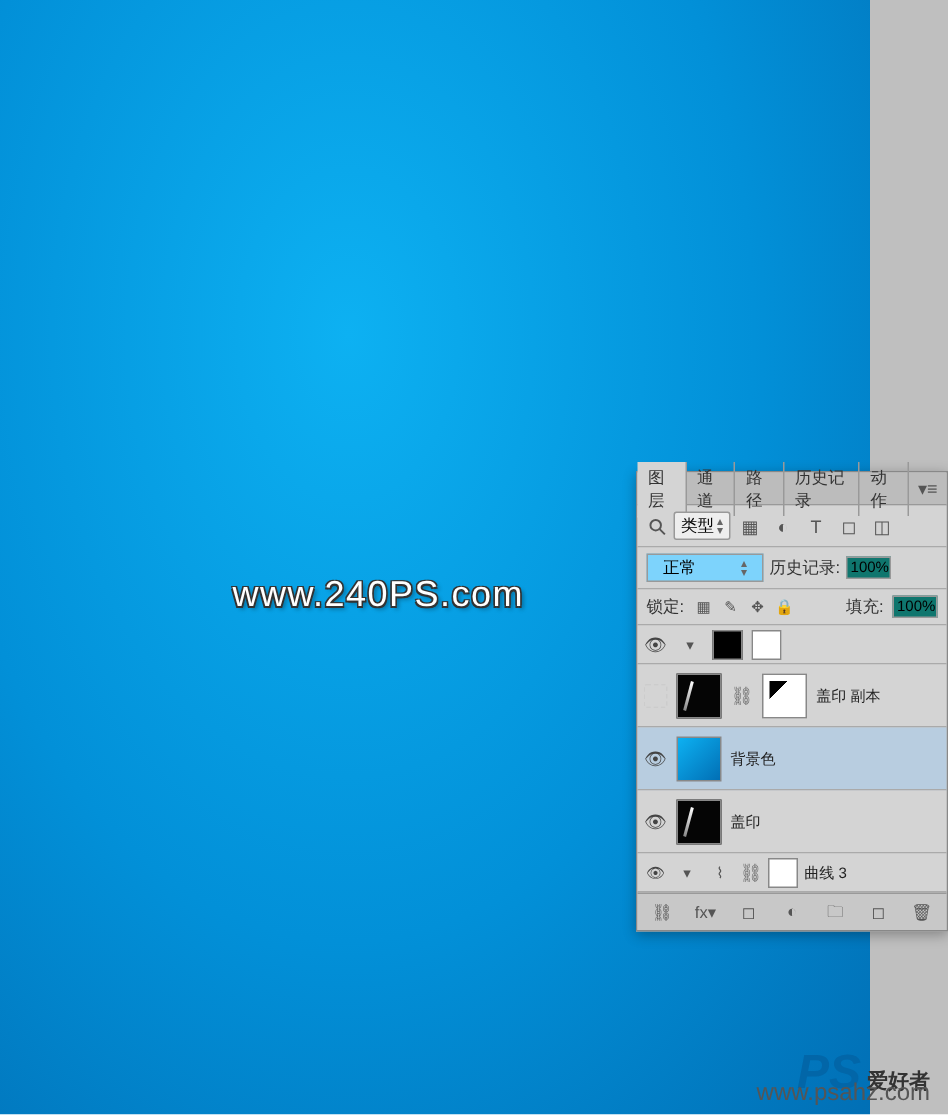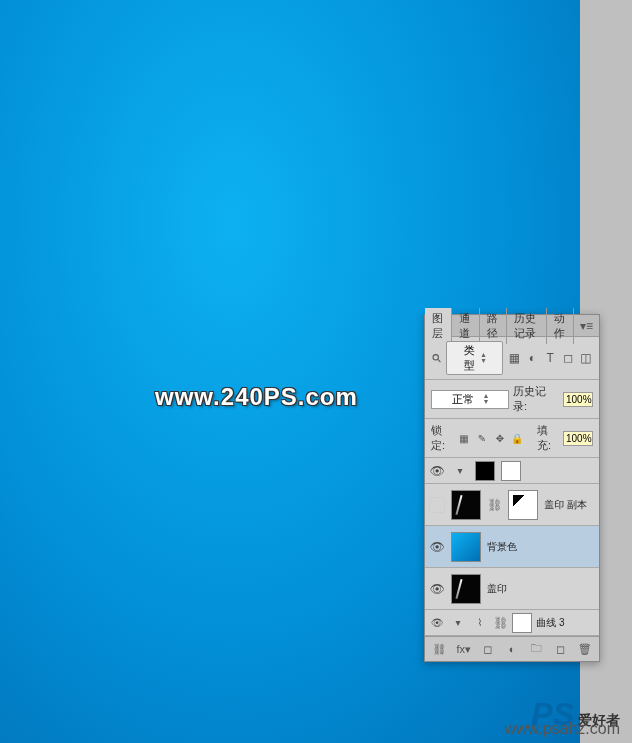--- a/index.html
+++ b/index.html
@@ -24,21 +24,21 @@
       top: 0;
       width: 52px;
       height: 743px;
       background: #bfbfbf;
     }
     .watermark {
       position: absolute;
       left: 155px;
       top: 383px;
       color: #fff;
-      font-weight: bold;
+      font-weight: normal;
       font-size: 24px;
       font-family: Arial, sans-serif;
       letter-spacing: 1px;
       text-shadow: -1px -1px 0 #333, 1px -1px 0 #333, -1px 1px 0 #333, 1px 1px 0 #333, 2px 2px 3px rgba(0,0,0,0.4);
     }
     .ps-logo {
       position: absolute;
       right: 12px;
       bottom: 10px;
       color: #0266a8;
@@ -57,21 +57,21 @@
     .ps-logo-cn {
       font-size: 14px;
       color: #333;
       margin-left: 4px;
       font-style: normal;
     }
     .panel {
       position: absolute;
       left: 424px;
       top: 314px;
-      width: 176px;
+      width: 208px;
       background: #d4d4d4;
       border: 1px solid #888;
       box-shadow: 0 2px 8px rgba(0,0,0,0.3);
     }
     .tabs {
       display: flex;
       background: #bcbcbc;
       border-bottom: 1px solid #999;
       align-items: center;
       height: 22px;
@@ -93,50 +93,50 @@
       border-bottom: 1px solid #aaa;
       background: #d4d4d4;
     }
     .search-icon { width: 14px; height: 14px; }
     .type-select {
       display: flex;
       align-items: center;
       gap: 2px;
       border: 1px solid #999;
       background: #eee;
-      padding: 1px 17px;
+      padding: 1px 4px;
       border-radius: 2px;
       font-size: 11px;
     }
     .icon-btn {
       width: 18px;
       height: 18px;
       display: flex;
       align-items: center;
       justify-content: center;
       color: #555;
       cursor: pointer;
     }
     .blend-select {
       border: 1px solid #999;
-      background: #ffffff;
-      padding: 1px 20px;
+      background: #7dd3fc;
+      padding: 1px 10px;
       font-size: 11px;
       min-width: 78px;
       display: flex;
       justify-content: space-between;
       align-items: center;
     }
     .arrows { font-size: 8px; color: #666; line-height: 6px; }
     .label-sm { font-size: 11px; color: #333; }
     .pct-input {
       width: 30px;
       text-align: right;
       font-size: 10px;
-      background: #fef9c3;
+      background: #0f766e;
       border: 1px solid #999;
       padding: 1px 2px;
     }
     .lock-row { gap: 6px; }
     .lock-icons { display: flex; gap: 4px; }
     .lock-icons .mini { width: 14px; height: 14px; font-size: 10px; display:flex; align-items:center; justify-content:center; color:#555;}
     .layer {
       display: flex;
       align-items: center;
       height: 42px;

